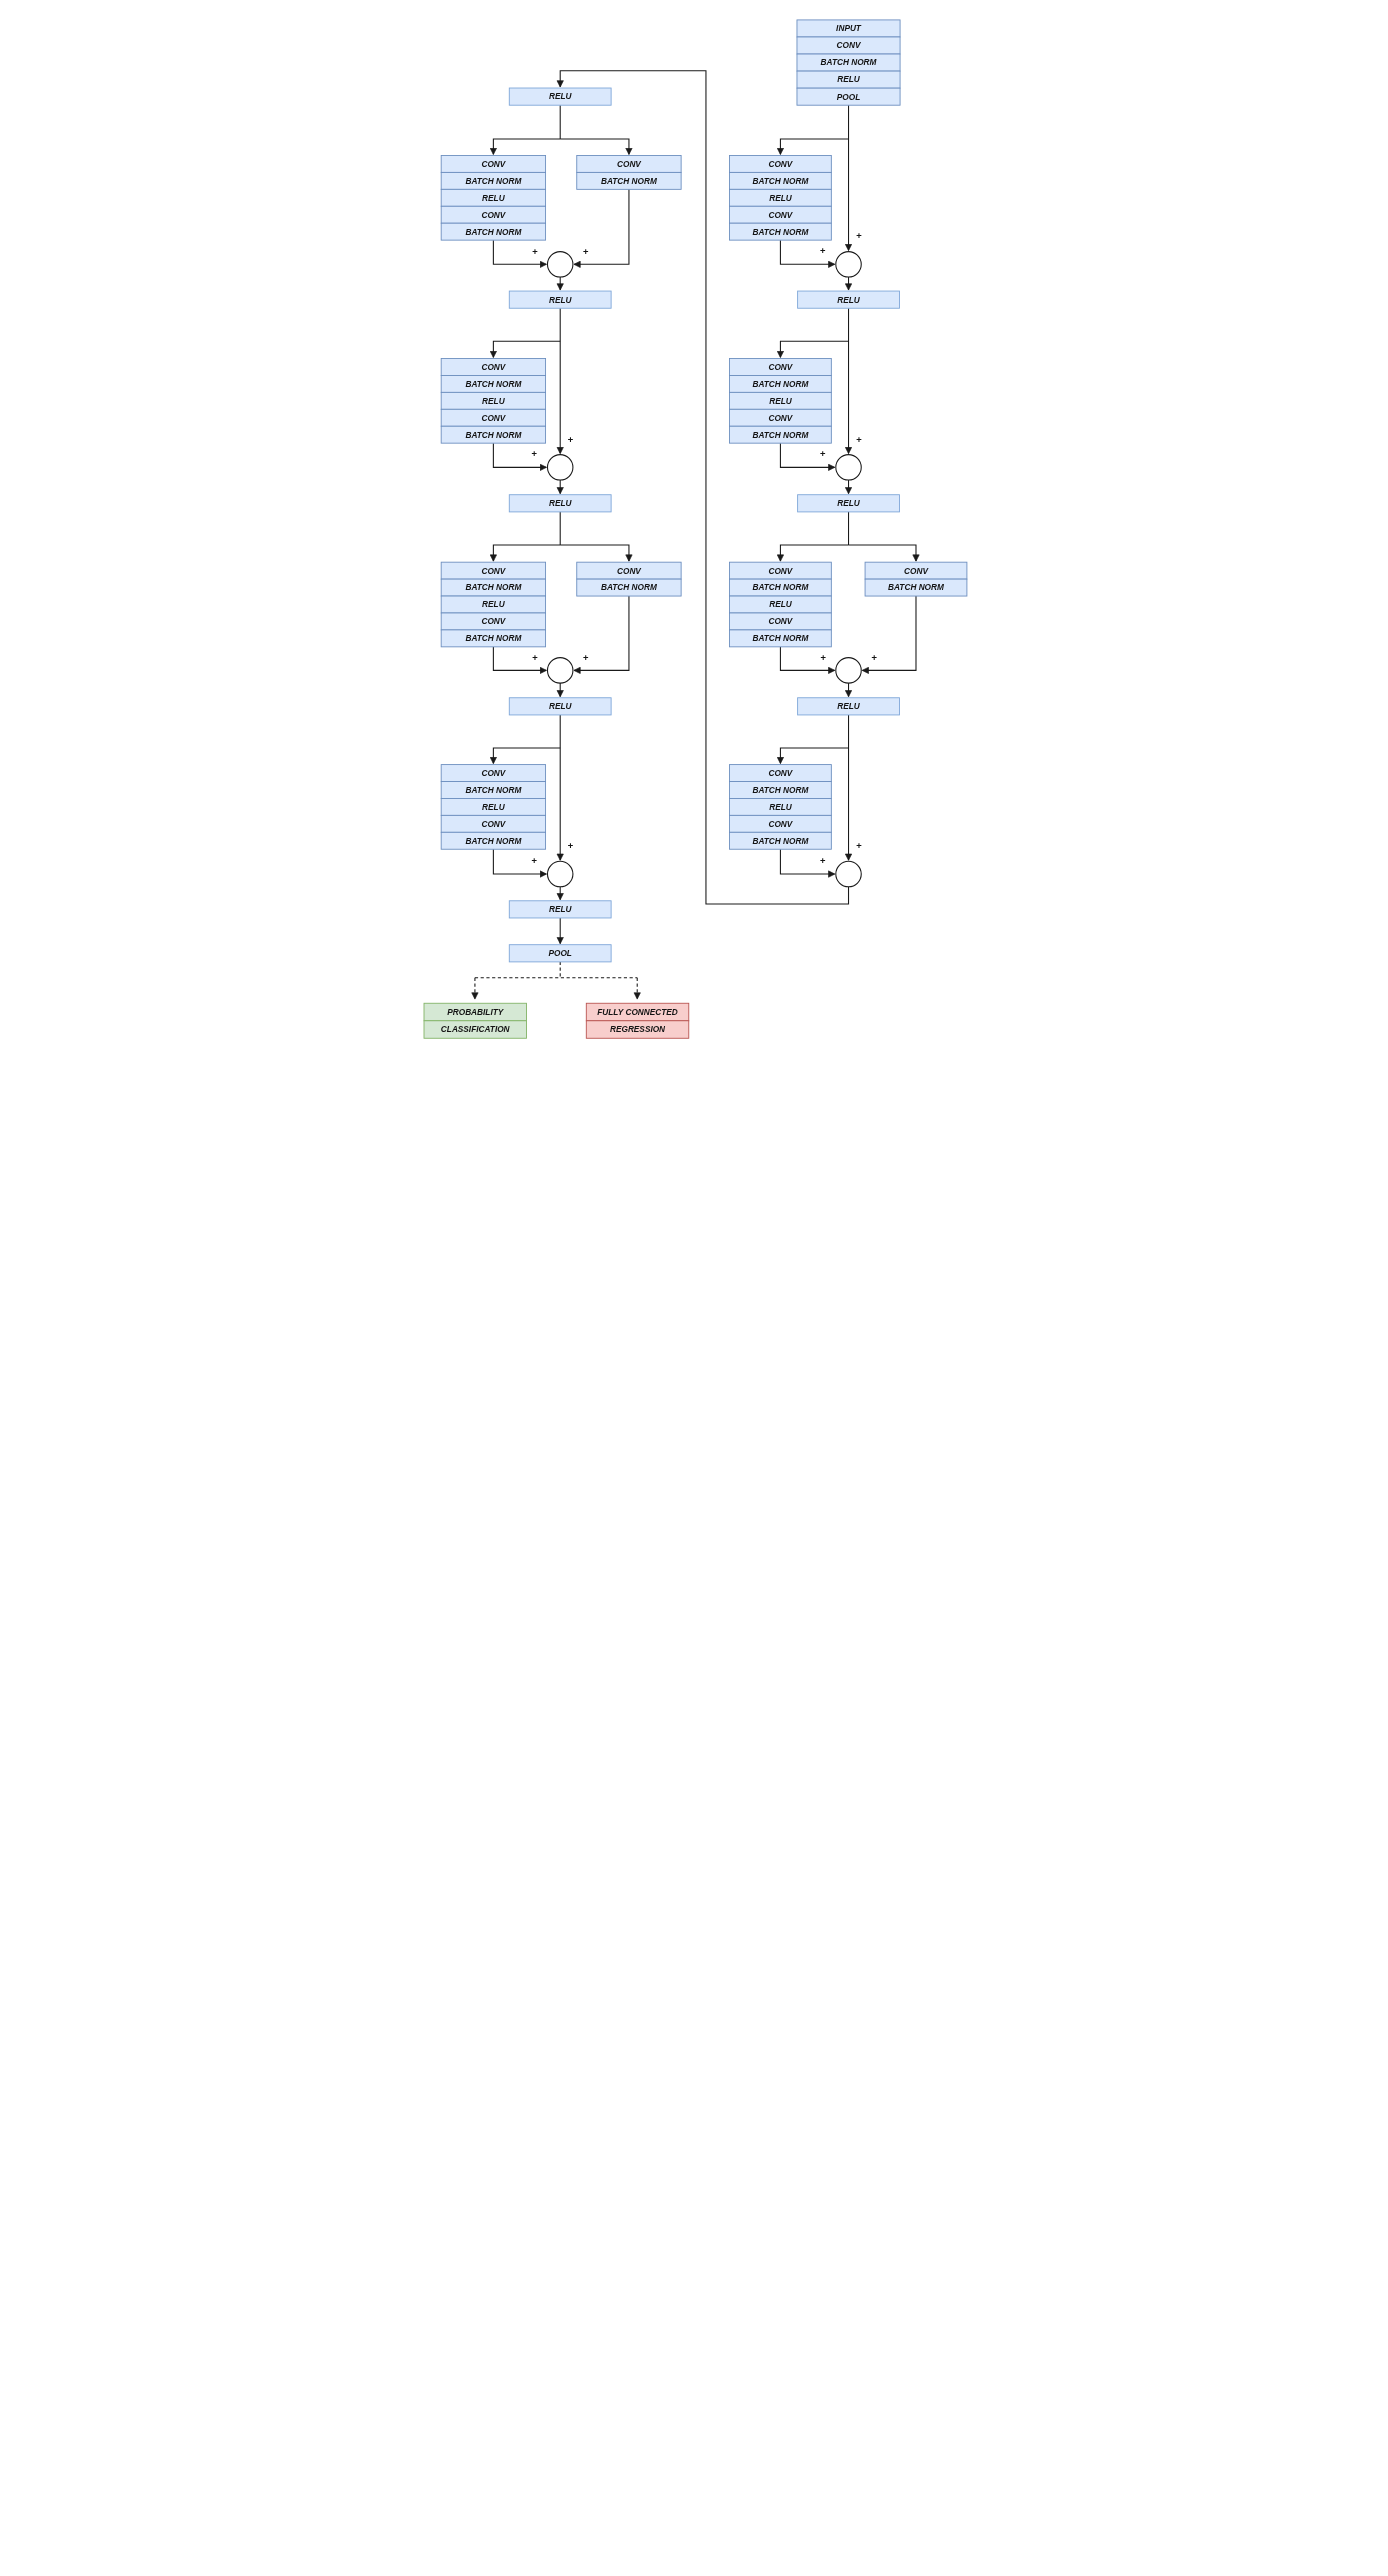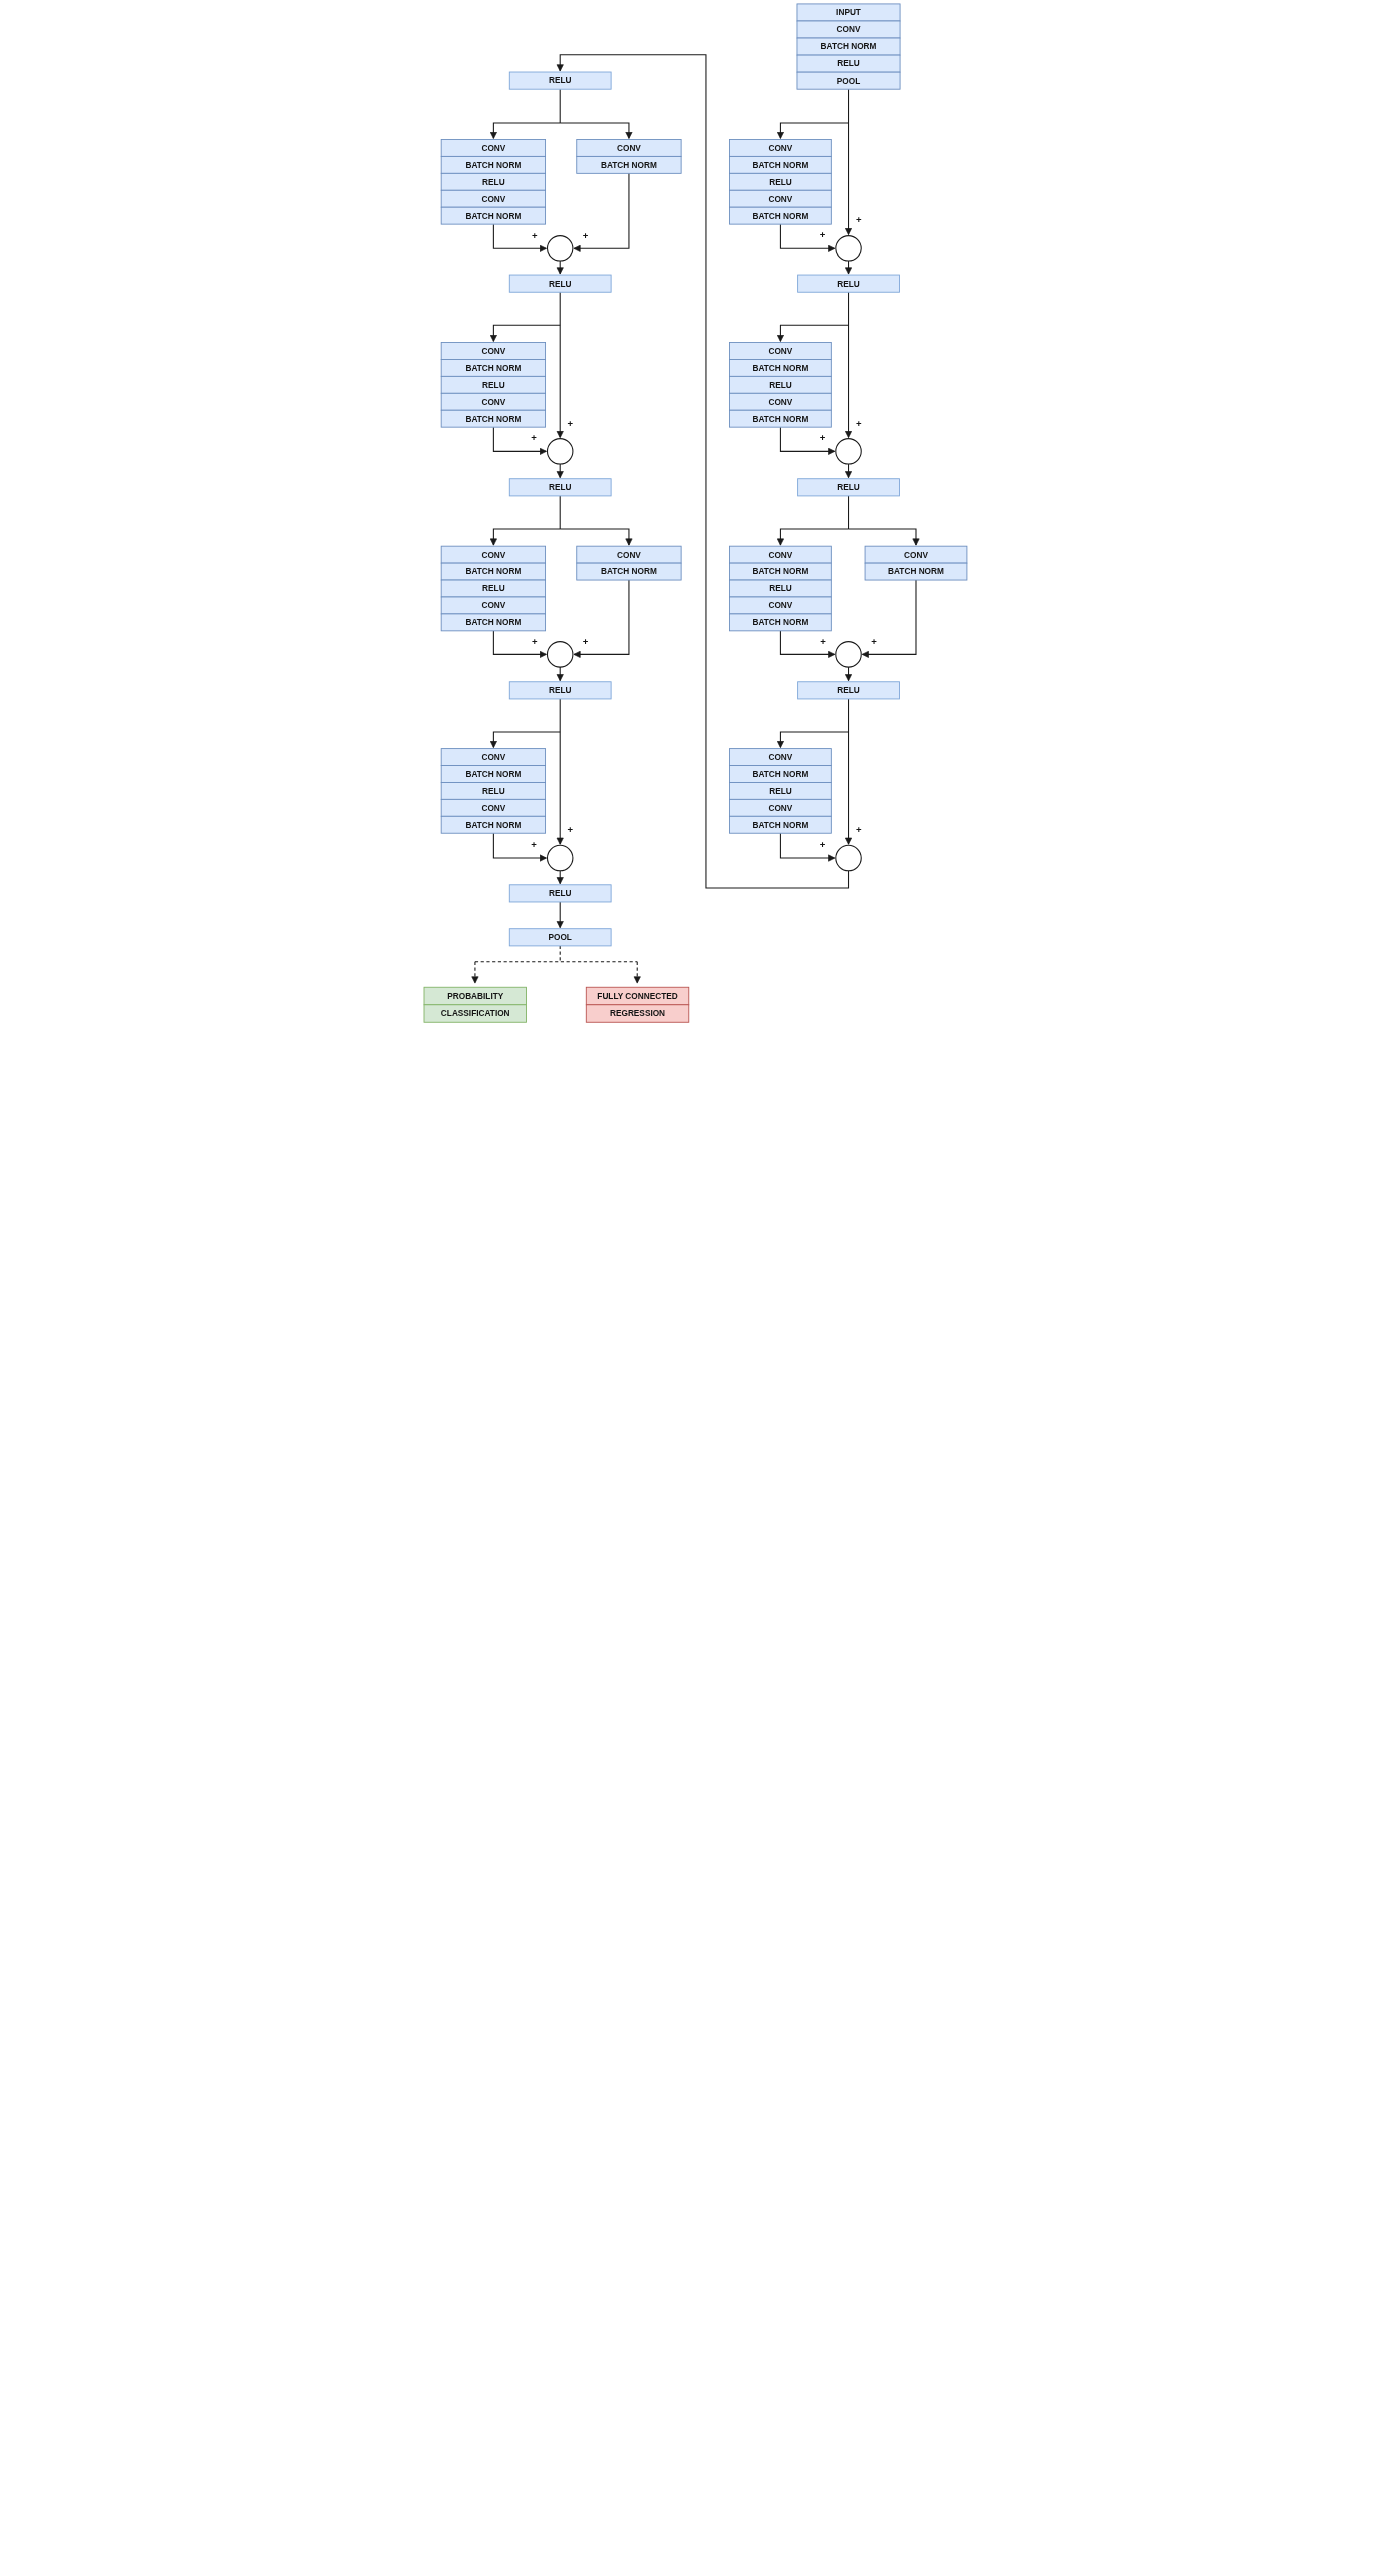--- a/index.html
+++ b/index.html
@@ -1,16 +1,16 @@
 <!DOCTYPE html>
 <html style="font-size:10.2px"><head>
 <meta charset="utf-8">
 <style>
   html,body{margin:0;padding:0;background:#ffffff;}
-  .stage{width:555px;margin:0 auto;background:#f0abfc;}
+  .stage{width:555px;margin:16px auto;background:#f0abfc;font-style:italic;}
   svg{display:block;background:#ffffff;}
   text{font-family:"Liberation Sans","DejaVu Sans",sans-serif;font-weight:bold;fill:#141414;}
   .row-label{font-size:13px;}
   .plus-label{font-size:15px;}
 </style>
 </head>
 <body>
 
 <div class="stage">
   <svg id="diagram" xmlns="http://www.w3.org/2000/svg" width="555" height="1030" viewBox="0 0 872 1618" style="background: rgb(255, 255, 255);">

